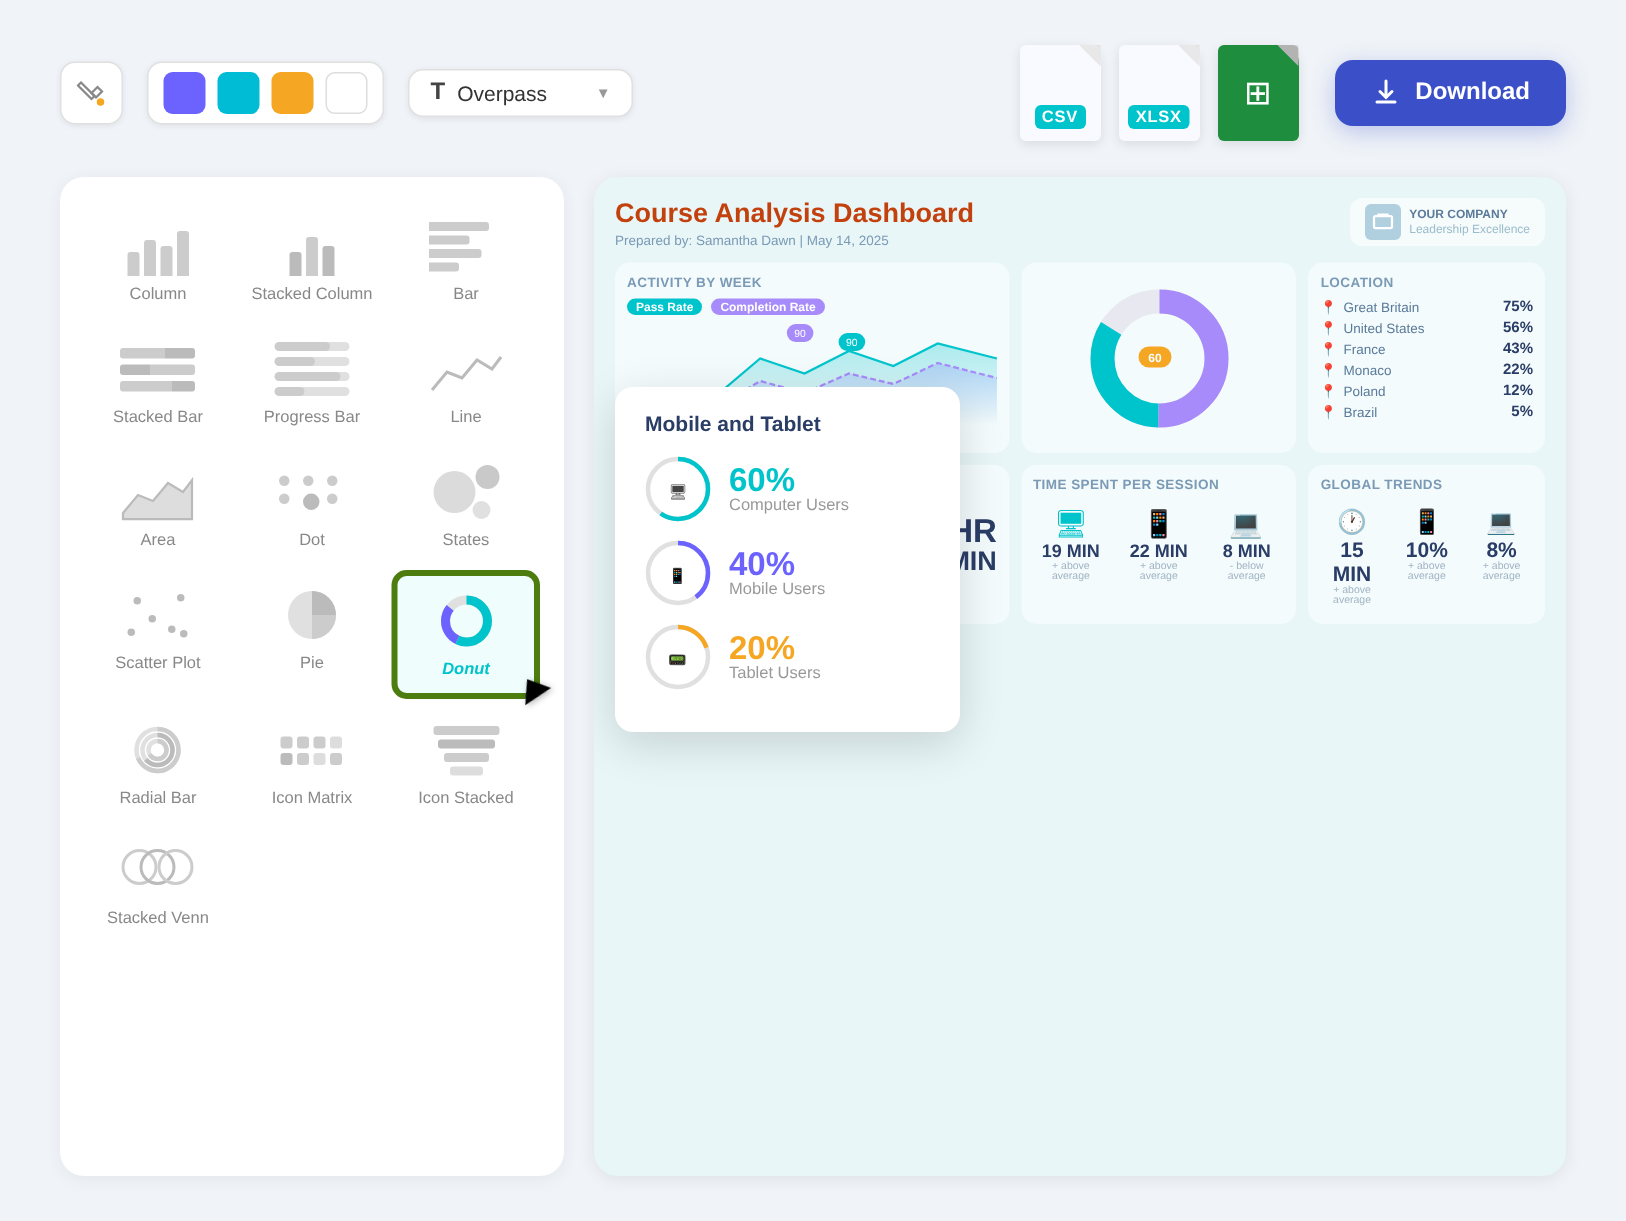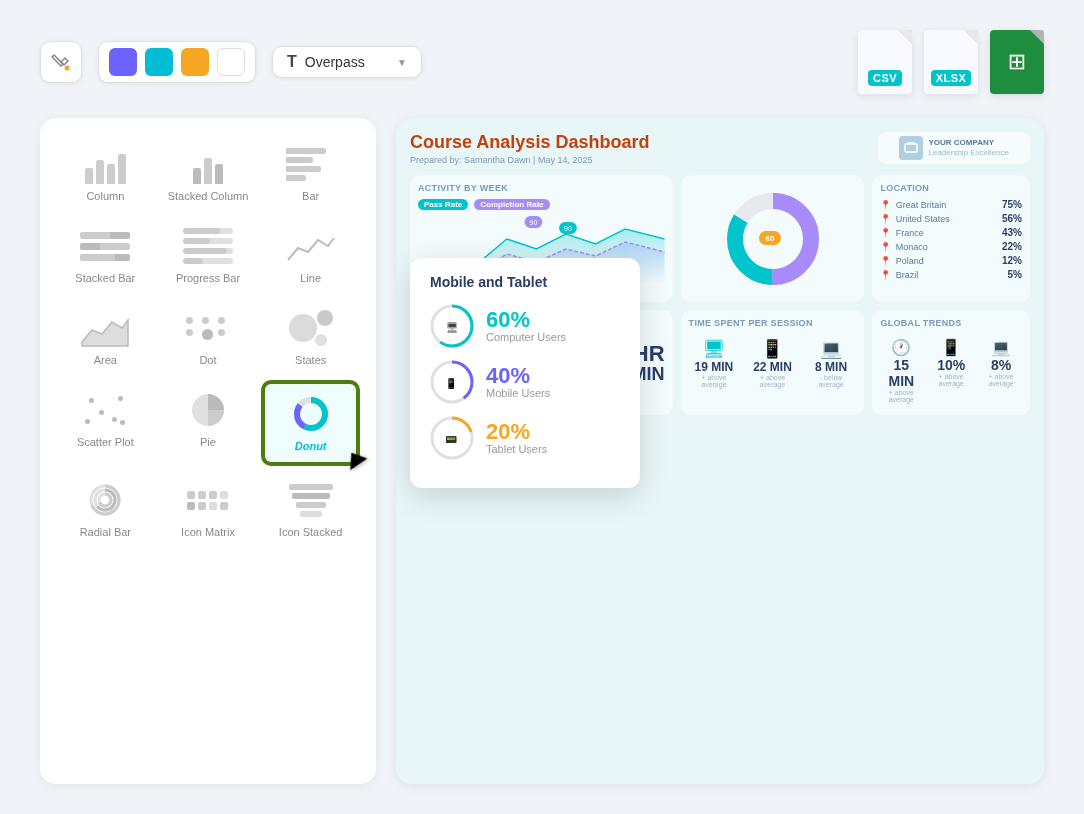--- a/index.html
+++ b/index.html
@@ -234,21 +234,21 @@
       font-size: 9px;
       color: #7a9ab5;
       margin-top: 2px;
     }
     .company-badge {
       display: flex;
       align-items: center;
       gap: 6px;
       background: rgba(255,255,255,0.6);
       border-radius: 8px;
-      padding: 4px 21px;
+      padding: 4px 10px;
     }
     .company-logo {
       width: 24px; height: 24px;
       background: #b0d0e0;
       border-radius: 4px;
       display: flex; align-items: center; justify-content: center;
       font-size: 8px; color: #fff; font-weight: bold;
     }
     .company-text { font-size: 8px; color: #5a7a9a; font-weight: 700; line-height: 1.3; }
 
@@ -416,20 +416,26 @@
       </div>
     </div>
 
     <div class="file-icon">
       <div class="file-doc sheets-doc" style="border-radius:4px 12px 4px 4px;">
         <div style="position:absolute;top:0;right:0;width:14px;height:14px;background:rgba(0,0,0,0.2);clip-path:polygon(0 0,100% 0,100% 100%);border-radius:0 4px 0 0;"></div>
         <span class="sheets-icon">⊞</span>
       </div>
     </div>
 
+    <button class="download-btn">
+      <svg width="20" height="20" viewBox="0 0 20 20" fill="white">
+        <path d="M10 2v10M6 9l4 4 4-4M4 16h12" stroke="white" stroke-width="2" fill="none" stroke-linecap="round"></path>
+      </svg>
+      <span>Download</span>
+    </button>
   </div>
 </div>
 
 <div class="main-content">
 
   <div class="chart-panel">
 
     <div class="chart-item">
       <div class="chart-icon">
         <div class="bars-col">
@@ -609,20 +615,28 @@
         <div style="display:flex;flex-direction:column;gap:3px;align-items:center;">
           <div style="width:44px;height:6px;background:#ccc;border-radius:2px;"></div>
           <div style="width:38px;height:6px;background:#bbb;border-radius:2px;"></div>
           <div style="width:30px;height:6px;background:#ccc;border-radius:2px;"></div>
           <div style="width:22px;height:6px;background:#ddd;border-radius:2px;"></div>
         </div>
       </div>
       <span class="chart-label">Icon Stacked</span>
     </div>
 
+    <div class="chart-item">
+      <div class="chart-icon" style="position:relative;width:52px;height:38px;">
+        <div style="position:absolute;left:2px;top:4px;width:24px;height:24px;border-radius:50%;border:2px solid #ccc;"></div>
+        <div style="position:absolute;left:14px;top:4px;width:24px;height:24px;border-radius:50%;border:2px solid #bbb;"></div>
+        <div style="position:absolute;left:26px;top:4px;width:24px;height:24px;border-radius:50%;border:2px solid #ccc;"></div>
+      </div>
+      <span class="chart-label">Stacked Venn</span>
+    </div>
 
   </div>
 
   <div class="dashboard-panel">
     <div class="dashboard-inner">
 
       <div class="dash-header">
         <div>
           <div class="dash-title">Course Analysis Dashboard</div>
           <div class="dash-subtitle">Prepared by: Samantha Dawn | May 14, 2025</div>

